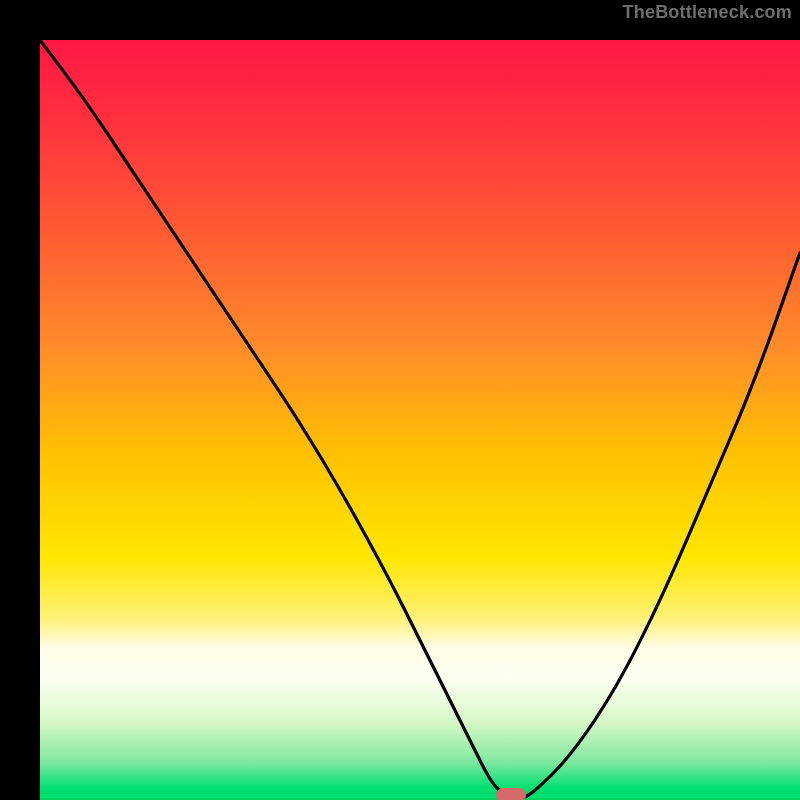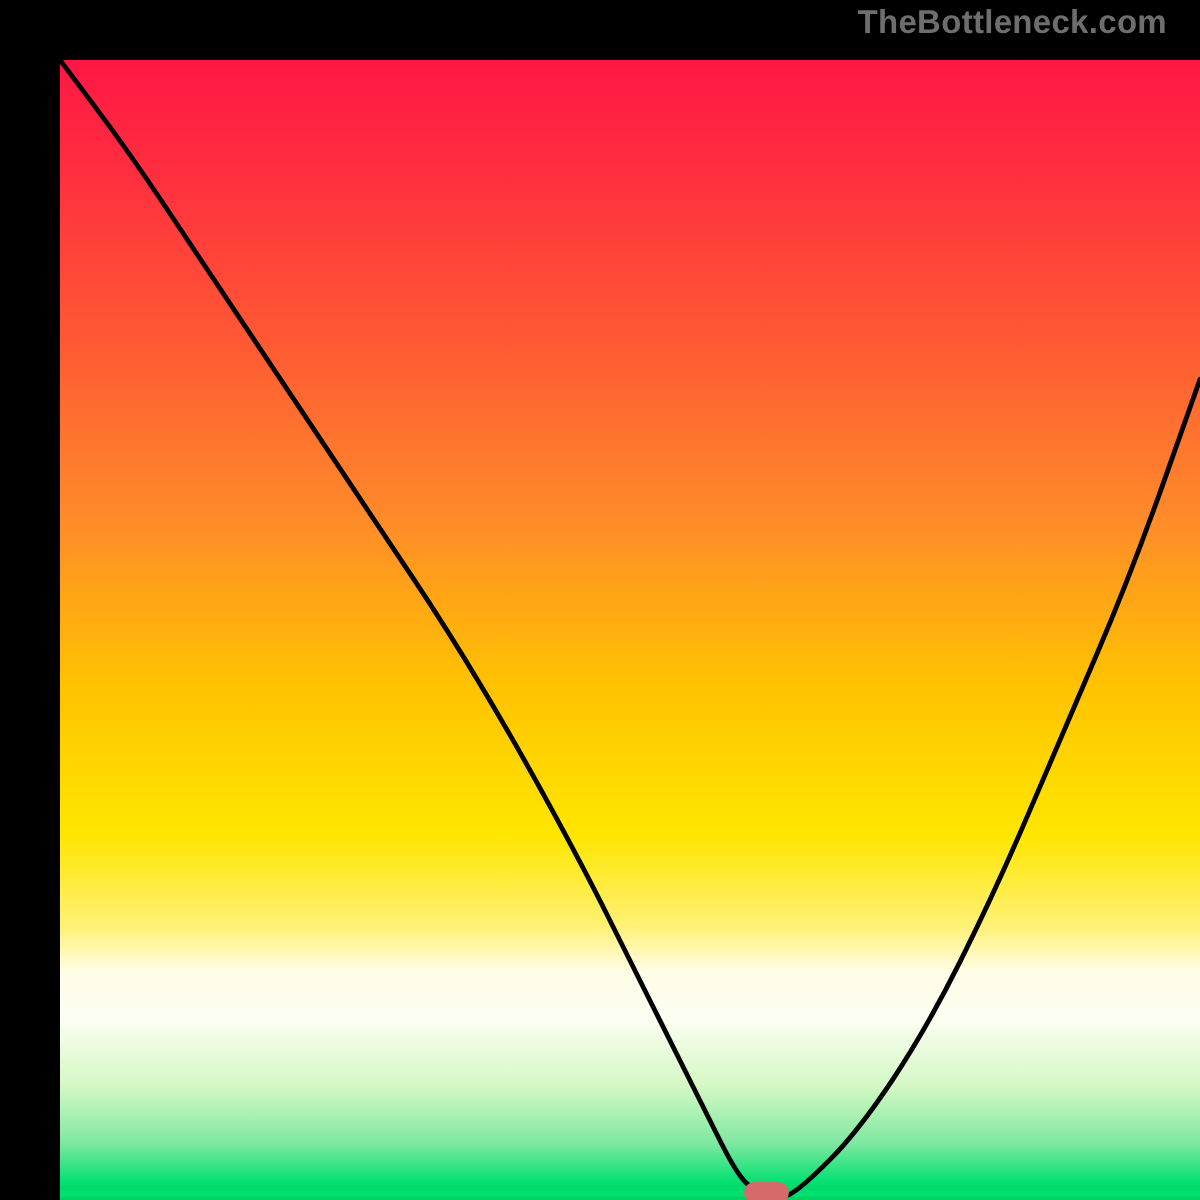--- a/index.html
+++ b/index.html
@@ -35,23 +35,23 @@
     position: absolute;
     inset: 0;
   }
   .marker {
     position: absolute;
     border-radius: 8px;
   }
   .watermark {
     position: absolute;
     top: 2px;
-    right: 22px;
+    right: 8px;
     font-family: Arial, Helvetica, sans-serif;
-    font-size: 22px;
+    font-size: 18px;
     font-weight: 600;
     color: #6e6e6e;
     letter-spacing: 0.2px;
   }
 </style>
 </head>
 <body>
 
 <div class="frame">
   <div class="plot">

